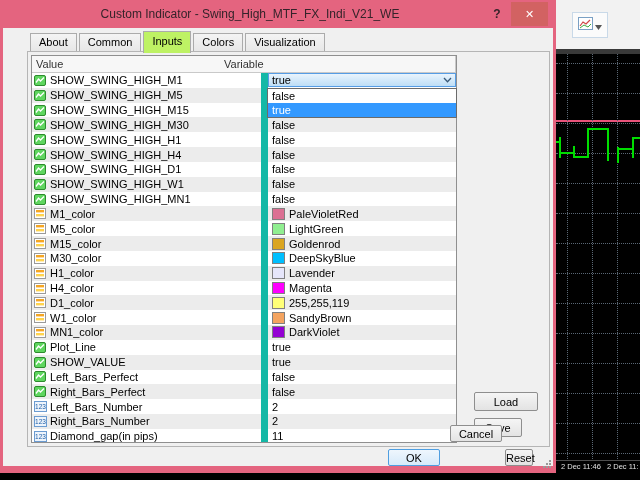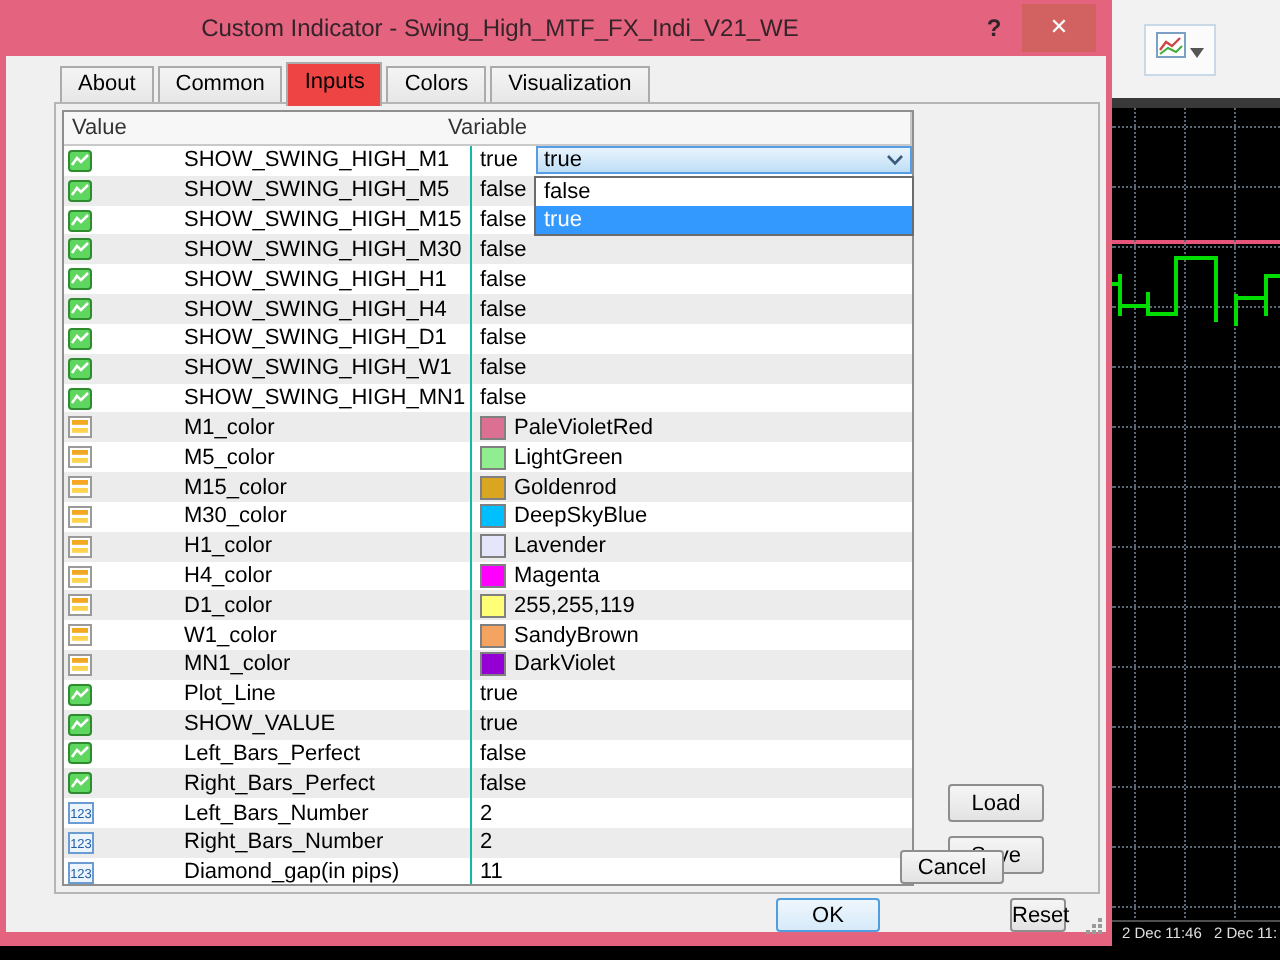--- a/index.html
+++ b/index.html
@@ -32,35 +32,35 @@
   #dlg-body{left:3px;top:28px;width:550px;height:438px;background:#f0f0f0;}
   #edge-l{left:0;top:28px;width:3px;height:445px;background:#e4647f;}
   #edge-r{left:553px;top:28px;width:3px;height:445px;background:#e4647f;}
   #edge-b{left:0;top:466px;width:556px;height:7px;background:#e4647f;}
 
   
   #tabs{left:30px;top:32px;height:20px;display:flex;align-items:center;z-index:3;}
   .tab{font-size:11px;color:#000;background:linear-gradient(#f4f4f4,#e7e7e7);
        border:1px solid #ababab;border-bottom:none;padding:2px 8px 2px;height:13px;
        margin-right:2px;line-height:13px;}
-  .tab.active{background:#ef4444;height:16px;padding-top:3px;position:relative;z-index:4;}
+  .tab.active{background:#bef264;height:16px;padding-top:3px;position:relative;z-index:4;}
   #tabpanel{left:27px;top:51px;width:521px;height:394px;border:1px solid #b5b5b5;background:#f0f0f0;z-index:1;}
 
   
   #tablebox{left:31px;top:55px;width:426px;height:388px;background:#fff;border:1px solid #8f8f8f;
             box-sizing:border-box;overflow:hidden;z-index:2;}
   #thead{display:flex;height:17px;background:#f7f7f7;border-bottom:1px solid #c9c9c9;
          font-size:11px;color:#333;box-sizing:border-box;}
   .hcell{line-height:16px;padding-left:4px;box-sizing:border-box;}
   .hvar{width:236px;border-right:1px solid #c9c9c9;}
   .hval{flex:1;}
   .trow{display:flex;height:14.83px;font-size:11px;color:#000;background:#fff;box-sizing:border-box;}
   .trow.alt{background:#ececec;}
   .cell{display:flex;align-items:center;box-sizing:border-box;overflow:hidden;white-space:nowrap;}
-  .varcell{width:204px;padding-left:2px;border-right:1px solid #14b8a6;gap:42px;}
+  .varcell{width:236px;padding-left:2px;border-right:7px solid #14b8a6;}
   .valcell{flex:1;padding-left:4px;}
   .ricon{display:inline-flex;width:13px;height:11px;margin-right:3px;flex:none;}
   .vname{line-height:12px;}
   .swatch{display:inline-block;width:11px;height:10px;border:1px solid #808080;margin-right:4px;flex:none;}
   .vval{line-height:12px;}
 
   
   #combo{left:268px;top:73px;width:188px;height:14px;background:linear-gradient(#e9f4fd,#bedef6);
          border:1px solid #569de5;box-sizing:border-box;display:flex;align-items:center;
          font-size:11px;color:#000;padding-left:3px;z-index:6;}
@@ -68,21 +68,21 @@
   #droplist{left:267px;top:88px;width:190px;height:30px;background:#fff;border:1px solid #6b6b6b;
             box-sizing:border-box;z-index:7;}
   .opt{height:14px;line-height:14px;font-size:11px;color:#000;padding-left:4px;}
   .opt.sel{background:#3399ff;color:#fff;}
 
   
   .winbtn{position:absolute;background:linear-gradient(#f5f5f5,#e3e3e3);border:1px solid #8e8e8e;
           border-radius:2px;font-size:11px;color:#000;text-align:center;box-sizing:border-box;
           font-family:"Liberation Sans",sans-serif;padding:0;z-index:3;}
   .winbtn.focus{border:1px solid #4f9ee0;background:linear-gradient(#eef6fd,#d7eafa);}
-  #load-btn{left:474px;top:392px;width:48px;height:19px;}
+  #load-btn{left:474px;top:392px;width:64px;height:19px;}
   #save-btn{left:474px;top:418px;width:48px;height:19px;}
   #ok-btn{left:388px;top:449px;width:52px;height:17px;}
   #cancel-btn{left:450px;top:425px;width:52px;height:17px;}
   #reset-btn{left:505px;top:449px;width:28px;height:17px;}
   #grip{left:542px;top:455px;width:10px;height:10px;z-index:3;}
 </style>
 </head>
 <body>
 
 <div id="toolbar" class="abs"></div>

